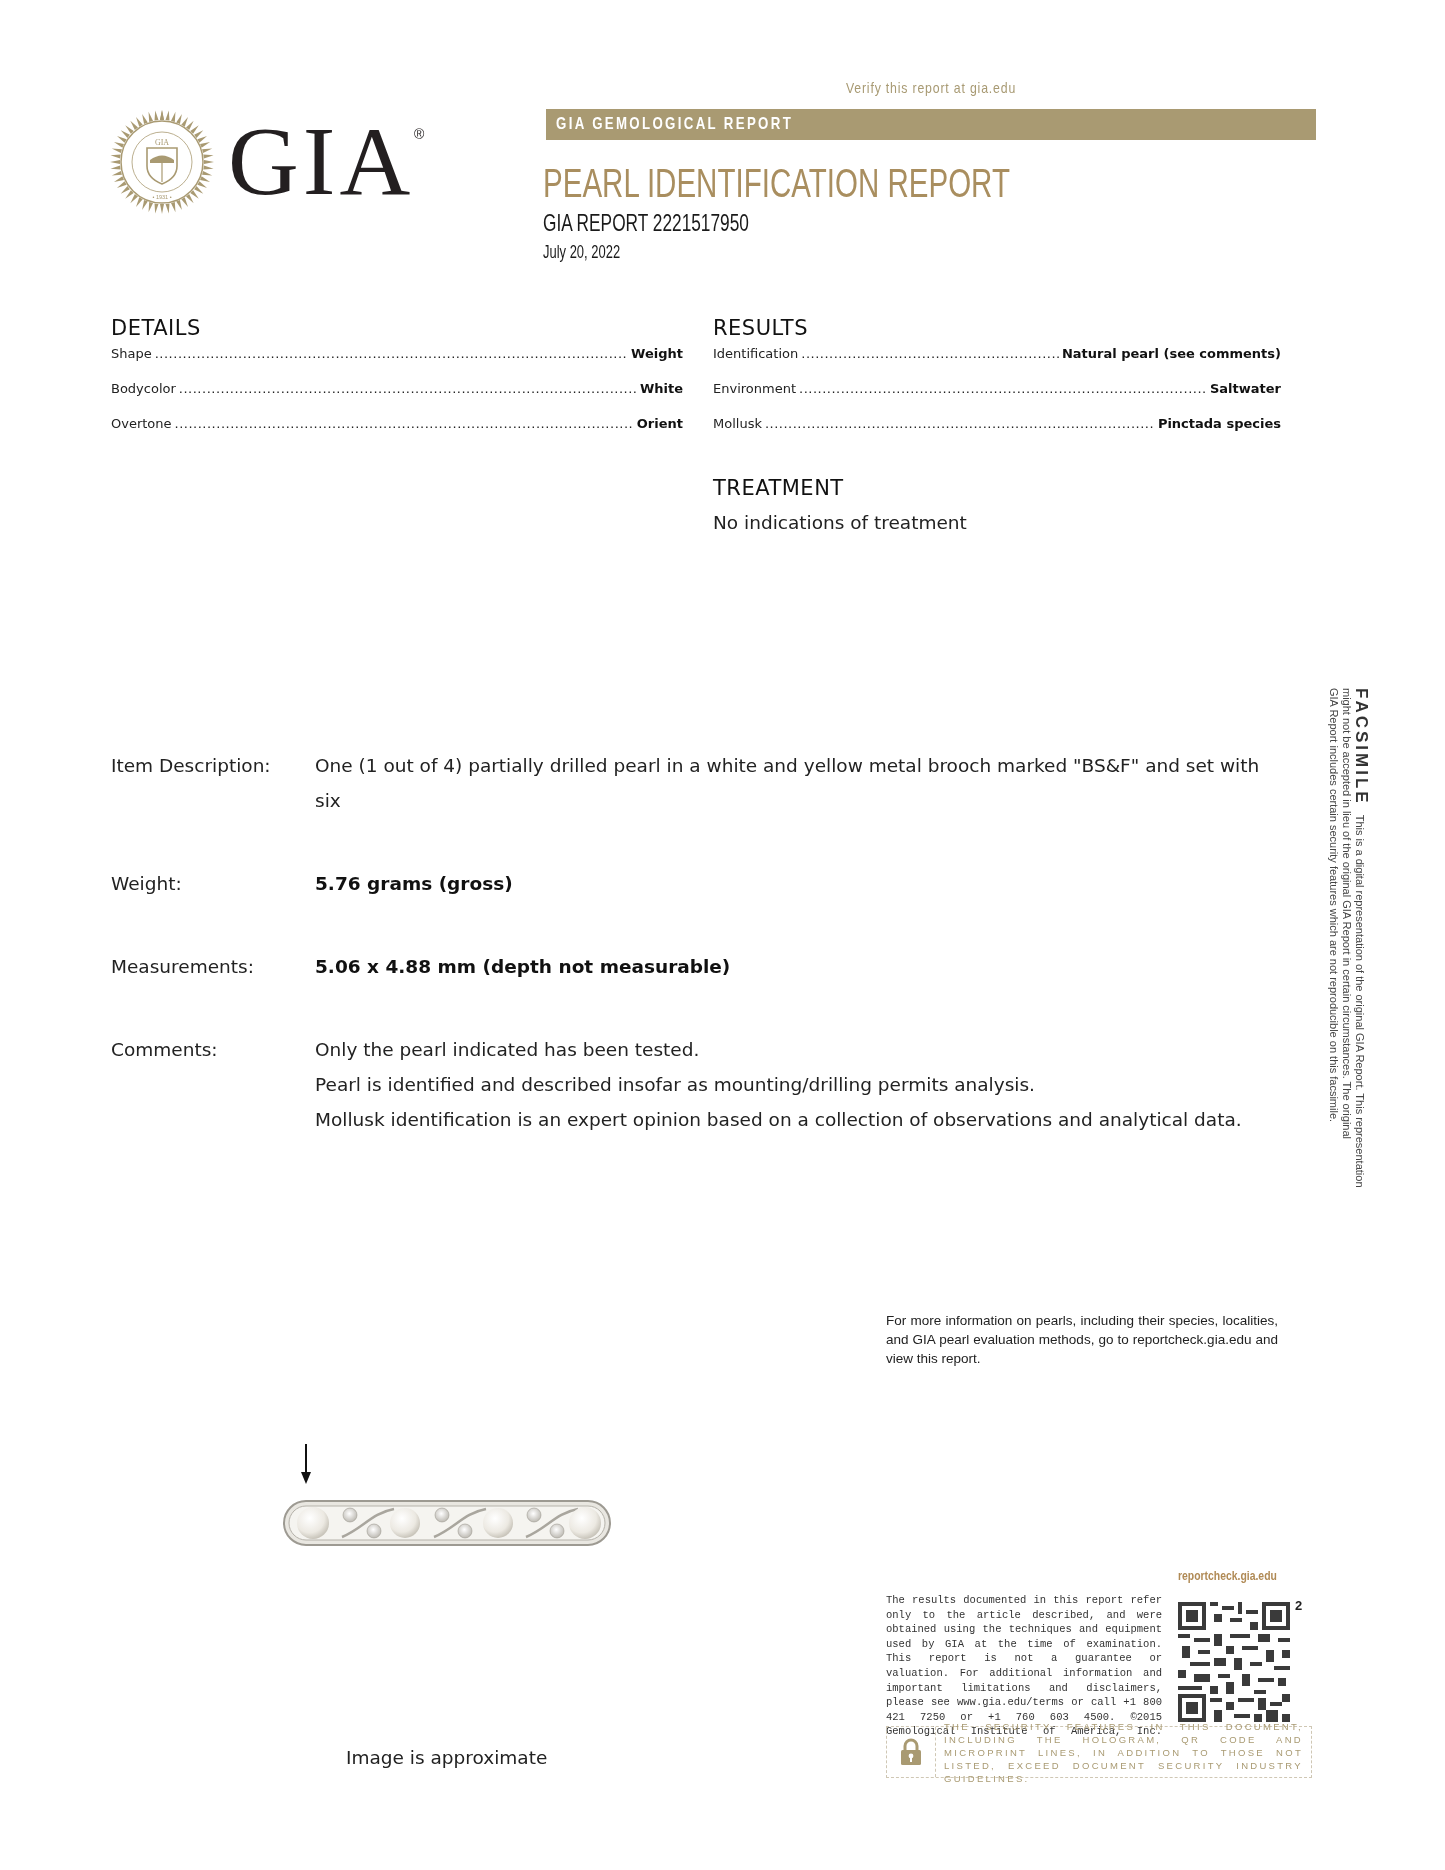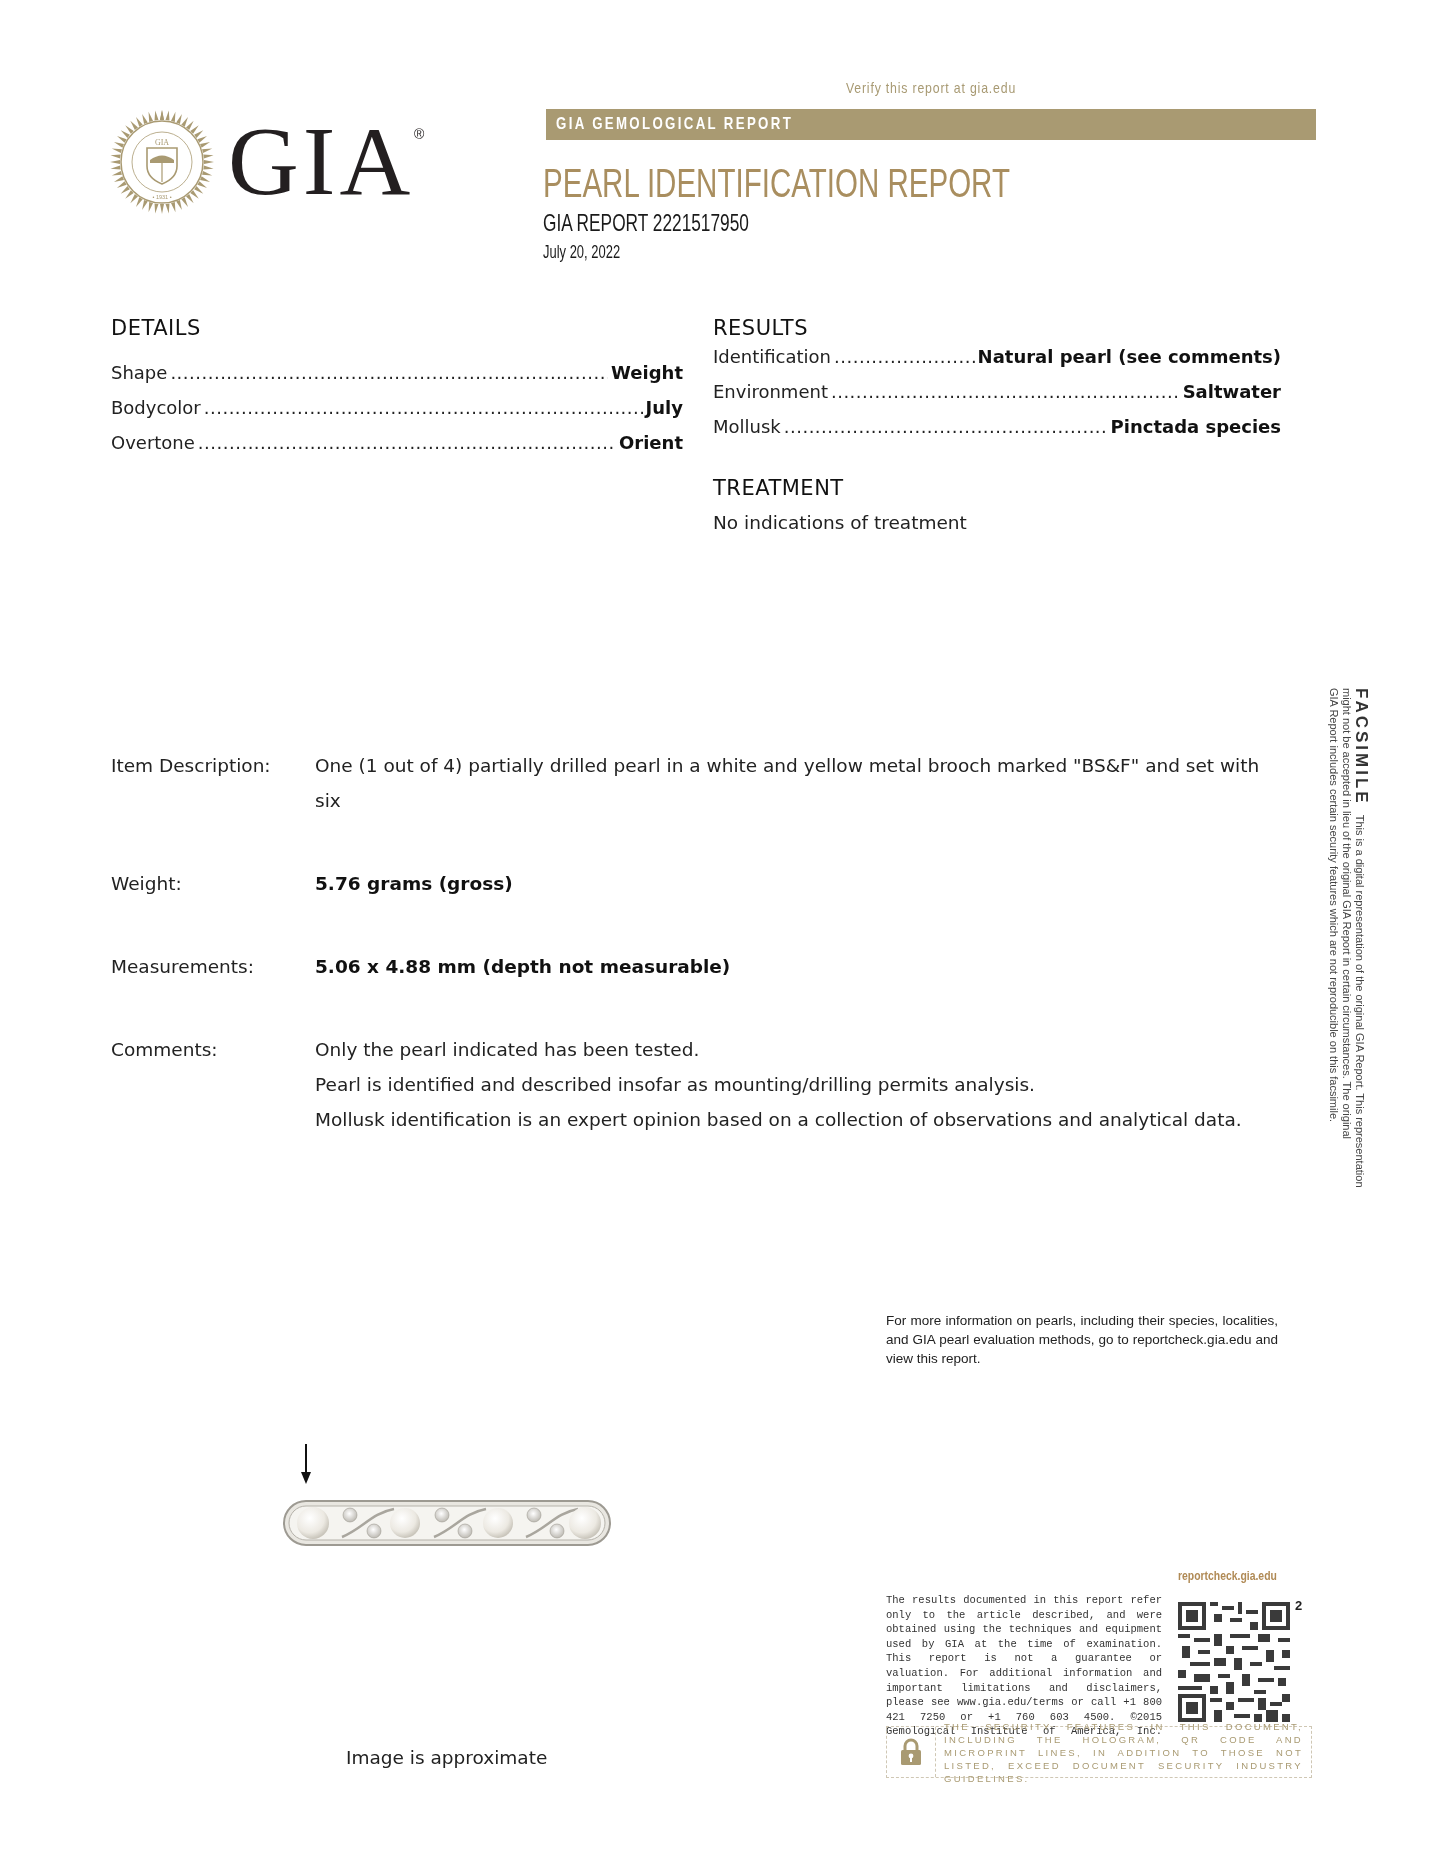--- a/index.html
+++ b/index.html
@@ -25,21 +25,21 @@
                   transform: scaleX(0.72); transform-origin: left top; }
   .report-number { left: 543px; top: 209px; font-family: "Liberation Sans", sans-serif;
                    font-size: 24px; color: #1a1a1a; white-space: nowrap;
                    transform: scaleX(0.72); transform-origin: left top; }
   .report-date { left: 543px; top: 242px; font-family: "Liberation Sans", sans-serif;
                  font-size: 18px; color: #1a1a1a; white-space: nowrap;
                  transform: scaleX(0.72); transform-origin: left top; }
 
   
   .sec-head { font-size: 21px; color: #111; font-weight: normal; letter-spacing: 0.5px; }
-  .row { display: flex; align-items: baseline; font-size: 18px; height: 35px; }
+  .row { display: flex; align-items: baseline; font-size: 13px; height: 35px; }
   .row .lbl { white-space: nowrap; color: #222; }
   .row .dots { flex: 1; overflow: hidden; white-space: nowrap; color: #222; margin: 0 3px;
                letter-spacing: 0.5px; }
   .row .dots::before { content: "..................................................................................................................................................................................................."; }
   .row .val { white-space: nowrap; font-weight: bold; color: #111; }
   .details { left: 111px; top: 316px; width: 572px; }
   .results { left: 713px; top: 316px; width: 568px; }
   .treatment { left: 713px; top: 476px; width: 568px; }
   .treat-text { font-size: 18.5px; color: #222; margin-top: 12px; }
 
@@ -158,30 +158,30 @@
 <div class="abs reg-mark">®</div>
 
 <div class="abs verify">Verify this report at gia.edu</div>
 <div class="abs band"></div>
 <div class="abs band-label">GIA GEMOLOGICAL REPORT</div>
 <div class="abs report-title">PEARL IDENTIFICATION REPORT</div>
 <div class="abs report-number">GIA REPORT 2221517950</div>
 <div class="abs report-date">July 20, 2022</div>
 
 <div class="abs details">
-  <div class="sec-head" style="margin-bottom:22px;">DETAILS</div>
+  <div class="sec-head" style="margin-bottom:6px;">DETAILS</div>
   <div class="row">
     <span class="lbl">Shape</span>
     <span class="dots"></span>
     <span class="val">Weight</span>
   </div>
   <div class="row">
     <span class="lbl">Bodycolor</span>
     <span class="dots"></span>
-    <span class="val">July</span>
+    <span class="val">White</span>
   </div>
   <div class="row">
     <span class="lbl">Overtone</span>
     <span class="dots"></span>
     <span class="val">Orient</span>
   </div>
 </div>
 
 <div class="abs results">
   <div class="sec-head" style="margin-bottom:6px;">RESULTS</div>

